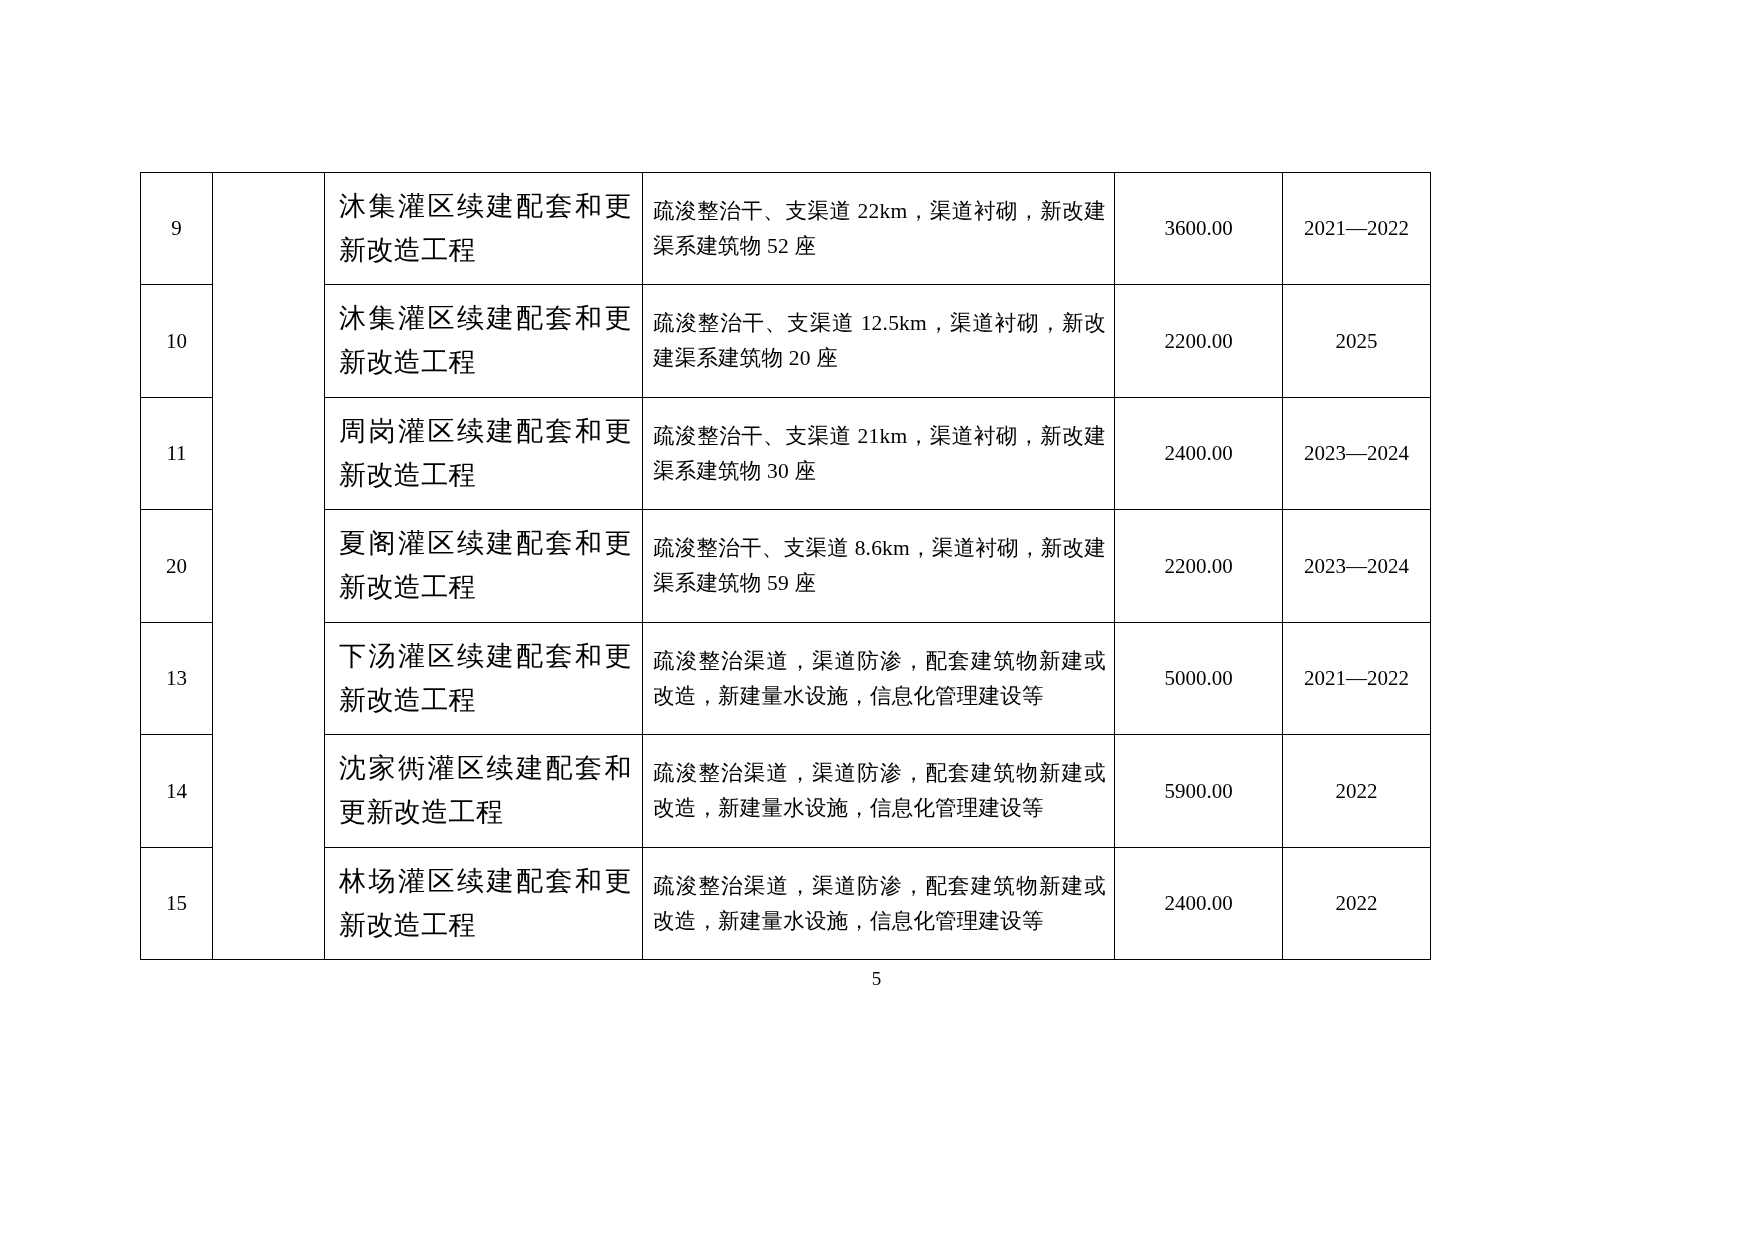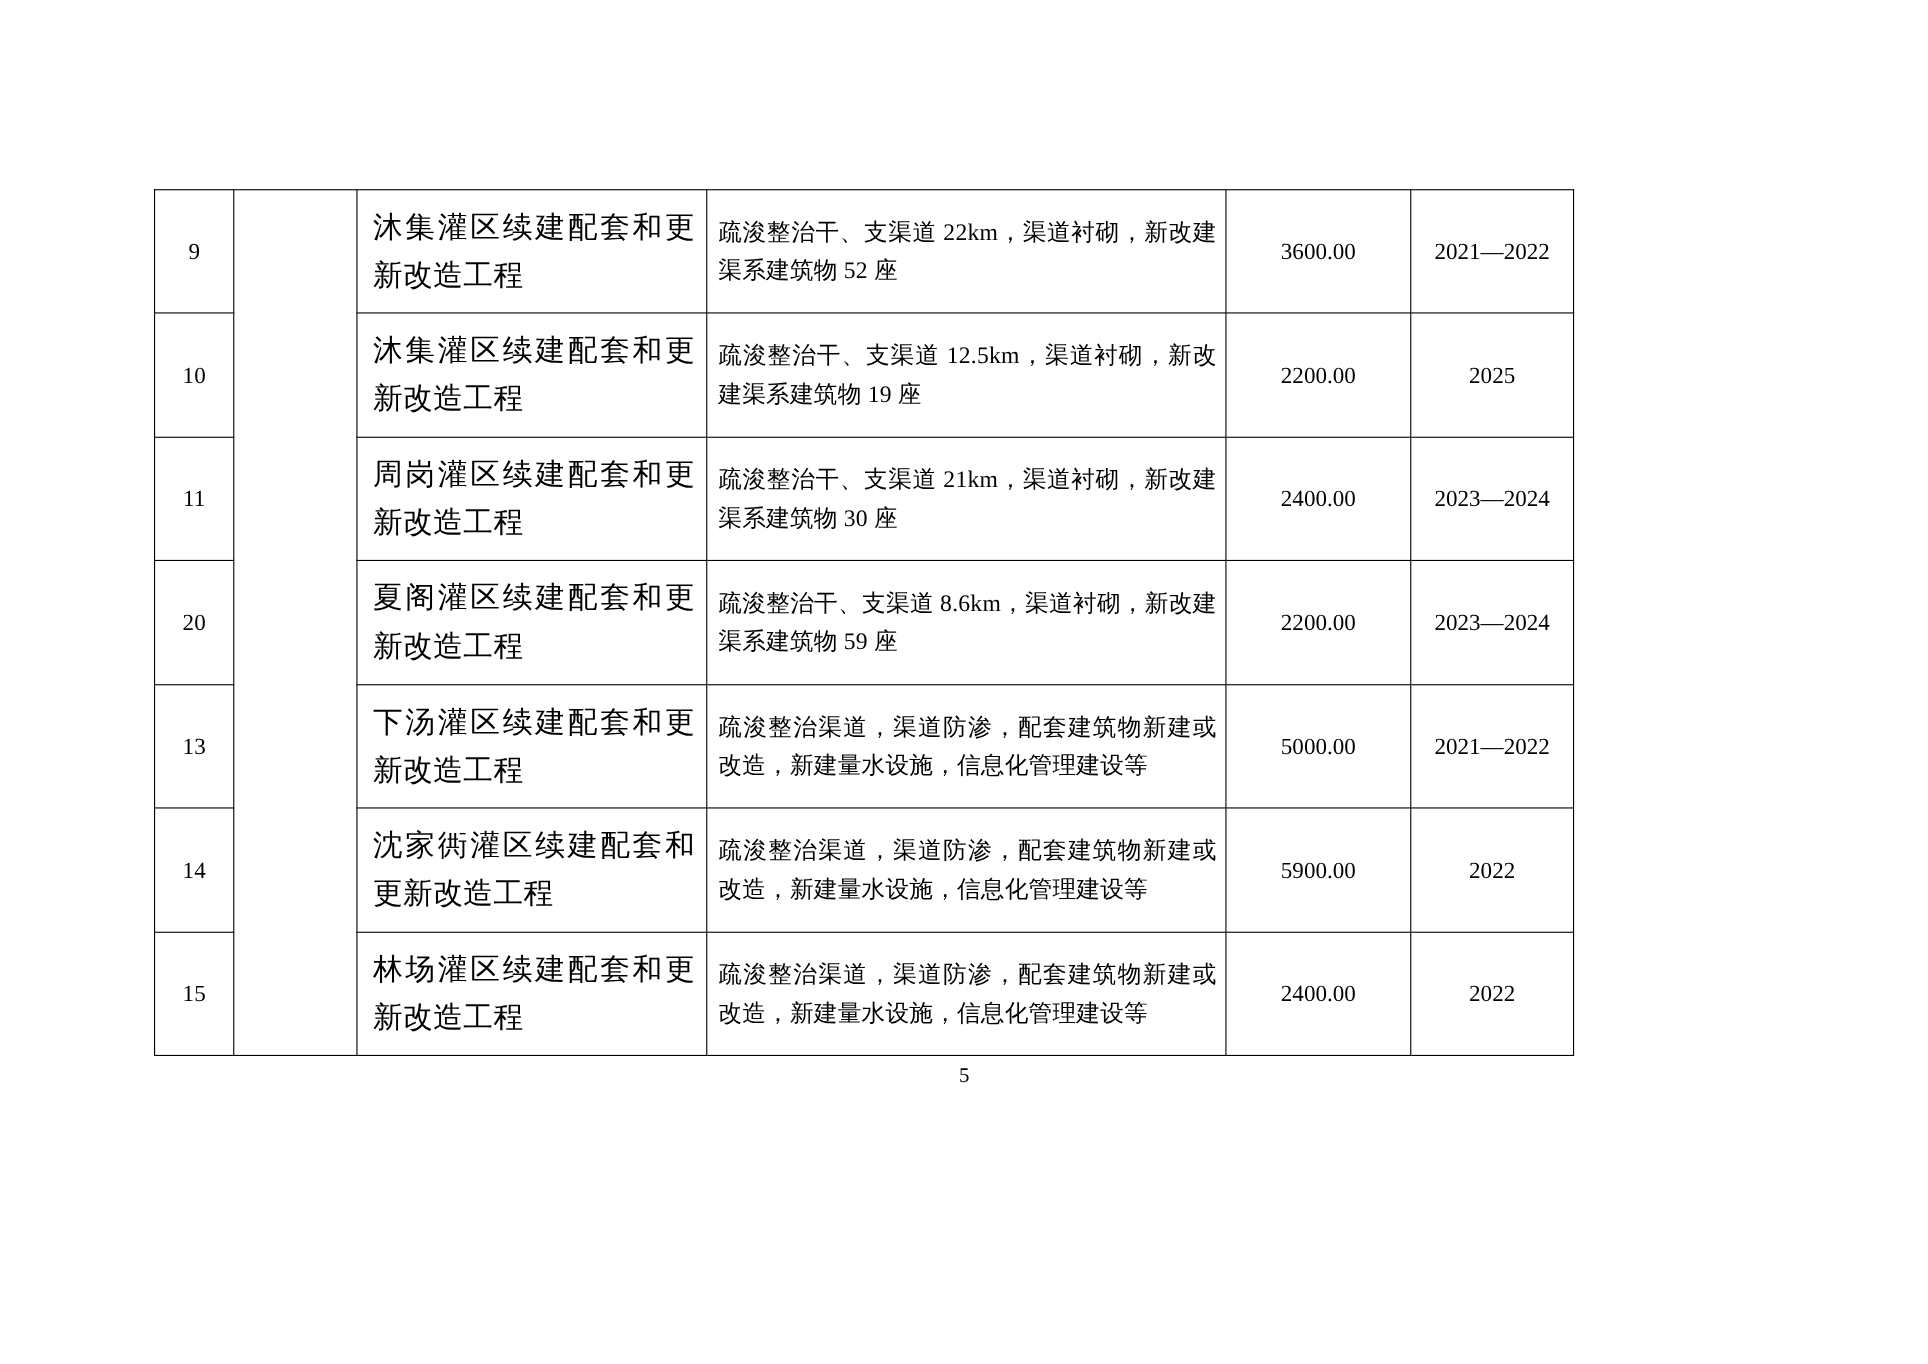--- a/index.html
+++ b/index.html
@@ -102,21 +102,21 @@
           <td class="cell-idx">9</td>
           <td class="cell-cat" rowspan="7"></td>
           <td class="cell-name">沐集灌区续建配套和更新改造工程</td>
           <td class="cell-desc">疏浚整治干、支渠道 22km，渠道衬砌，新改建渠系建筑物 52 座</td>
           <td class="cell-amt">3600.00</td>
           <td class="cell-year">2021—2022</td>
         </tr>
         <tr style="height:105px;">
           <td class="cell-idx">10</td>
           <td class="cell-name">沐集灌区续建配套和更新改造工程</td>
-          <td class="cell-desc">疏浚整治干、支渠道 12.5km，渠道衬砌，新改建渠系建筑物 19 座</td>
+          <td class="cell-desc">疏浚整治干、支渠道 12.5km，渠道衬砌，新改建渠系建筑物 20 座</td>
           <td class="cell-amt">2200.00</td>
           <td class="cell-year">2025</td>
         </tr>
         <tr style="height:104px;">
           <td class="cell-idx">11</td>
           <td class="cell-name">周岗灌区续建配套和更新改造工程</td>
           <td class="cell-desc">疏浚整治干、支渠道 21km，渠道衬砌，新改建渠系建筑物 30 座</td>
           <td class="cell-amt">2400.00</td>
           <td class="cell-year">2023—2024</td>
         </tr>

